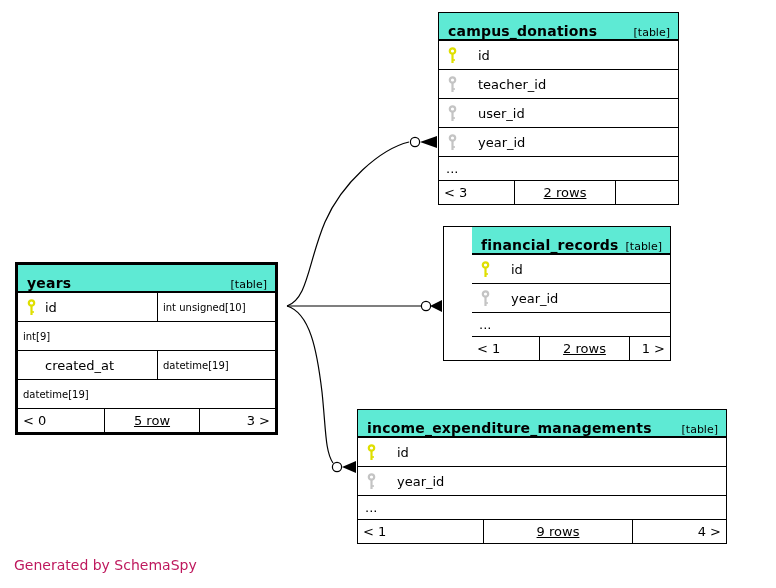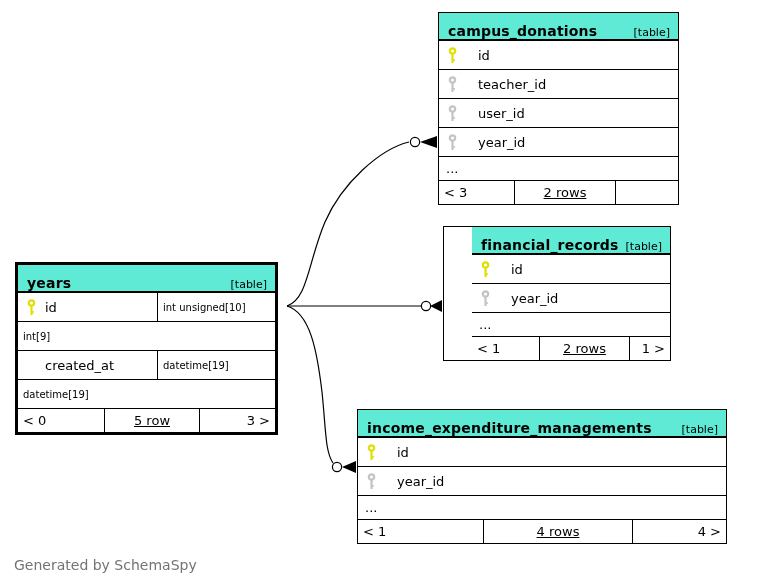--- a/index.html
+++ b/index.html
@@ -89,21 +89,21 @@
   }
   .footer-cell:last-child { border-right: none; }
   .fc-left   { justify-content: flex-start; }
   .fc-center { justify-content: center; text-decoration: underline; }
   .fc-right  { justify-content: flex-end; }
   .credit {
     position: absolute;
     left: 14px;
     top: 557px;
     font-size: 14px;
-    color: #737373;
+    color: #be185d;
     z-index: 1;
   }
 </style>
 </head>
 <body>
 
 <div class="canvas">
 
   <svg class="edges" viewBox="0 0 776 588" fill="none">
 
@@ -271,19 +271,19 @@
           <circle cx="5.5" cy="4" r="2.7" fill="none" stroke="currentColor" stroke-width="2.2"></circle>
           <line x1="5.5" y1="7" x2="5.5" y2="16" stroke="currentColor" stroke-width="2.2"></line>
           <line x1="5.5" y1="13" x2="8" y2="13" stroke="currentColor" stroke-width="1.6"></line>
         </svg>
       </span>
       <span class="col-label">year_id</span>
     </div>
     <div class="ellipsis-row">...</div>
     <div class="footer-row">
       <div class="footer-cell fc-left" style="width:126px;">&lt; 1</div>
-      <div class="footer-cell fc-center" style="width:149px;">4 rows</div>
+      <div class="footer-cell fc-center" style="width:149px;">9 rows</div>
       <div class="footer-cell fc-right" style="flex:1;">4 &gt;</div>
     </div>
   </div>
 
   <div class="credit">Generated by SchemaSpy</div>
 </div>
 
 </body></html>

